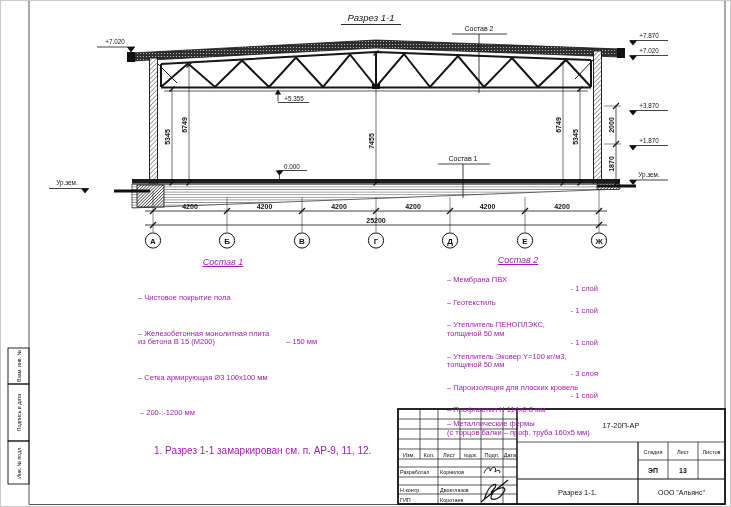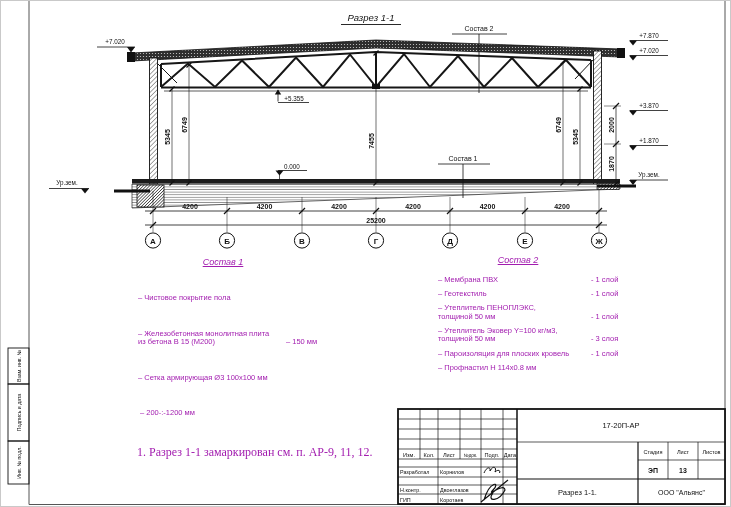--- a/index.html
+++ b/index.html
@@ -19,26 +19,26 @@
   .tb-doc{font-size:7.5px;}
   .tb-name{font-size:7.5px;}
   .tb-co{font-size:7px;}
   .mrg{font-size:5.2px;}
   .s-block{position:absolute;font-size:7.5px;line-height:1.14;}
   .s-title{font-style:italic;text-decoration:underline;font-size:9px;text-align:center;margin:0 0 11px 0;}
   .s1 .s-title{width:170px;}
   .s2 .s-title{width:160px;}
   .s-item{display:flex;align-items:flex-end;}
   .s1 .s-item{margin-bottom:9px;margin-top:27px;}
-  .s2 .s-item{margin-bottom:5.5px;}
+  .s2 .s-item{margin-bottom:5.5px;flex-direction:column;}
   .i-name{white-space:pre-line;}
   .s1 .i-name{width:146px;}
   .s2 .i-name{width:151px;}
   .i-val{white-space:nowrap;margin-left:2px;}
-  .note{position:absolute;left:136px;top:444px;font-size:12px;font-family:Liberation Serif, serif;}
+  .note{position:absolute;left:153px;top:444px;font-size:10px;}
 </style>
 </head>
 <body>
 
 <div class="sheet">
 
 <svg class="draw" viewBox="0 0 731 507">
   <defs>
     <pattern id="wallHatch" width="3.2" height="3.2" patternUnits="userSpaceOnUse" patternTransform="rotate(45)">
       <rect width="3.2" height="3.2" fill="#fff"></rect>
@@ -359,17 +359,22 @@
       <div class="i-val">- 3 слоя</div>
     </div>
     <div class="s-item">
       <div class="i-name">– Пароизоляция для плоских кровель</div>
       <div class="i-val">- 1 слой</div>
     </div>
     <div class="s-item">
       <div class="i-name">– Профнастил Н 114х0.8 мм</div>
       <div class="i-val"></div>
     </div>
+    <div class="s-item">
+      <div class="i-name">– Металлические фермы
+(с торцов балки – проф. труба 160х5 мм)</div>
+      <div class="i-val"></div>
+    </div>
   </div>
 
   <div class="note">1. Разрез 1-1 замаркирован см. п. АР-9, 11, 12.</div>
 
 </div>
 
 </body></html>

